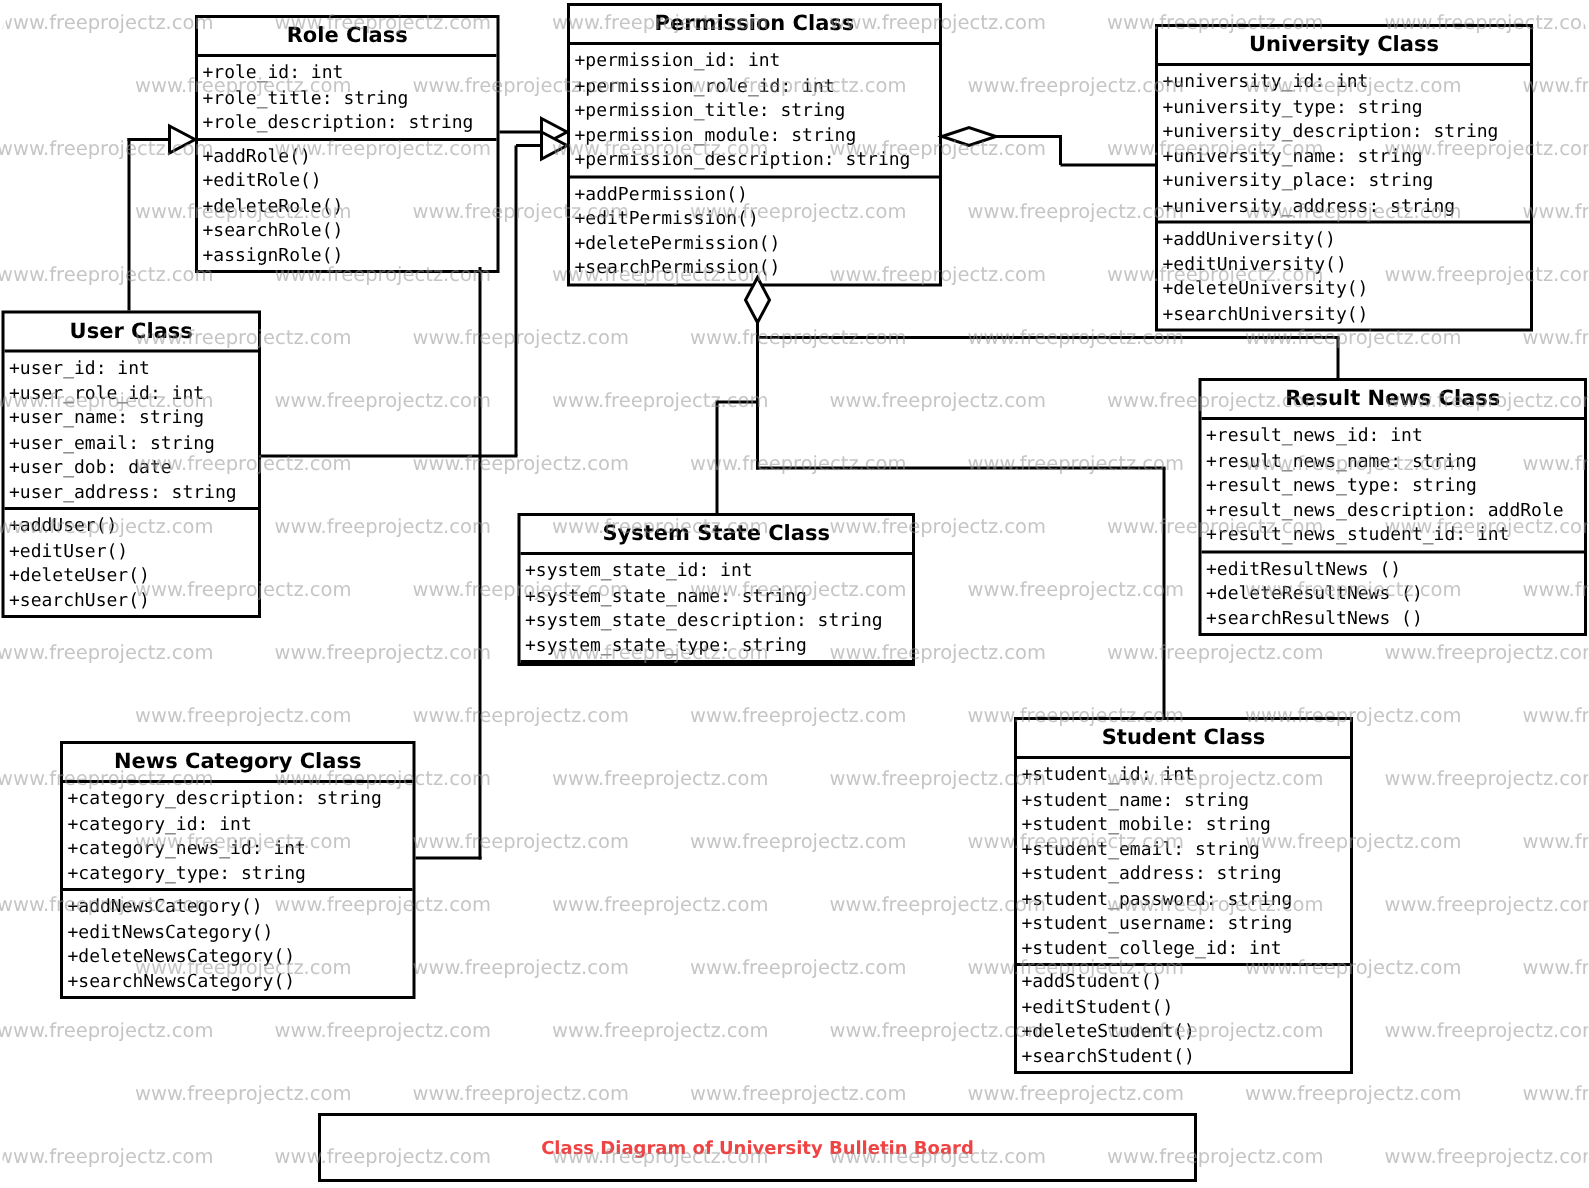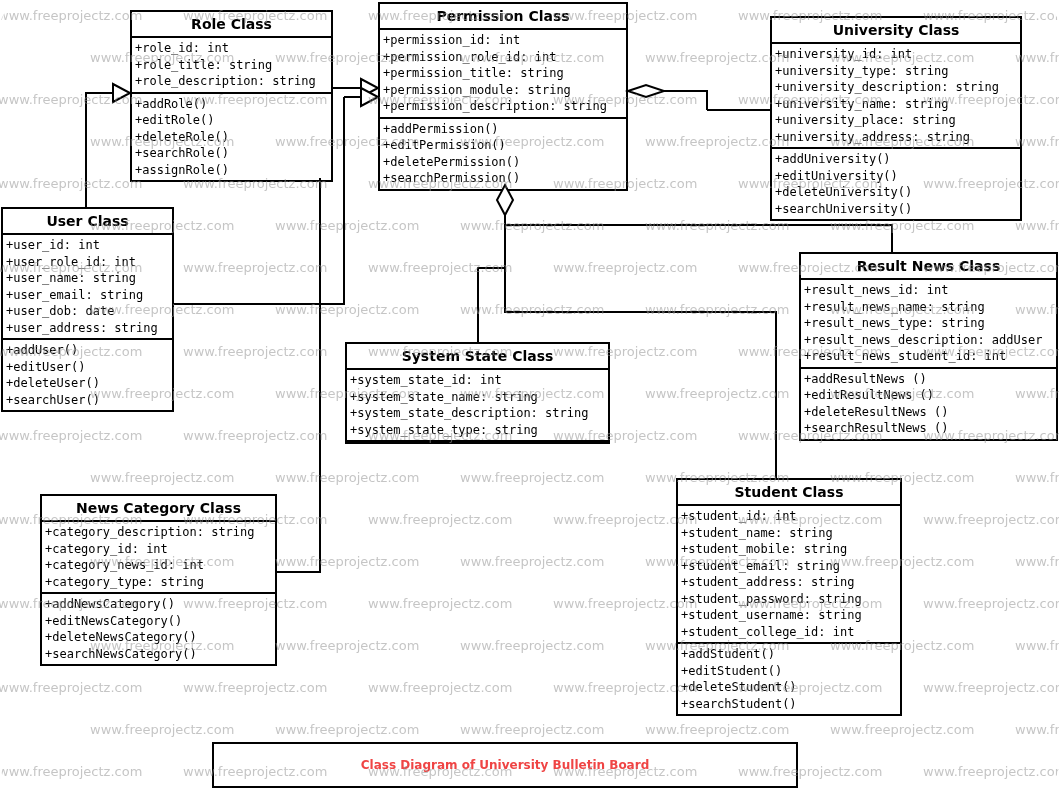--- a/index.html
+++ b/index.html
@@ -166,25 +166,24 @@
         <div class="member">+searchUser()</div>
       </div>
   </div>
 
   <div class="class-box" id="box-result-news">
     <div class="cls-title">Result News Class</div>
     <div class="cls-attrs">
         <div class="member">+result_news_id: int</div>
         <div class="member">+result_news_name: string</div>
         <div class="member">+result_news_type: string</div>
-        <div class="member">+result_news_description: addUser</div>
+        <div class="member">+result_news_description: addRole</div>
         <div class="member">+result_news_student_id: int</div>
       </div>
     <div class="cls-methods">
-        <div class="member">+addResultNews ()</div>
         <div class="member">+editResultNews ()</div>
         <div class="member">+deleteResultNews ()</div>
         <div class="member">+searchResultNews ()</div>
       </div>
   </div>
 
   <div class="class-box" id="box-system-state">
     <div class="cls-title">System State Class</div>
     <div class="cls-attrs">
         <div class="member">+system_state_id: int</div>

